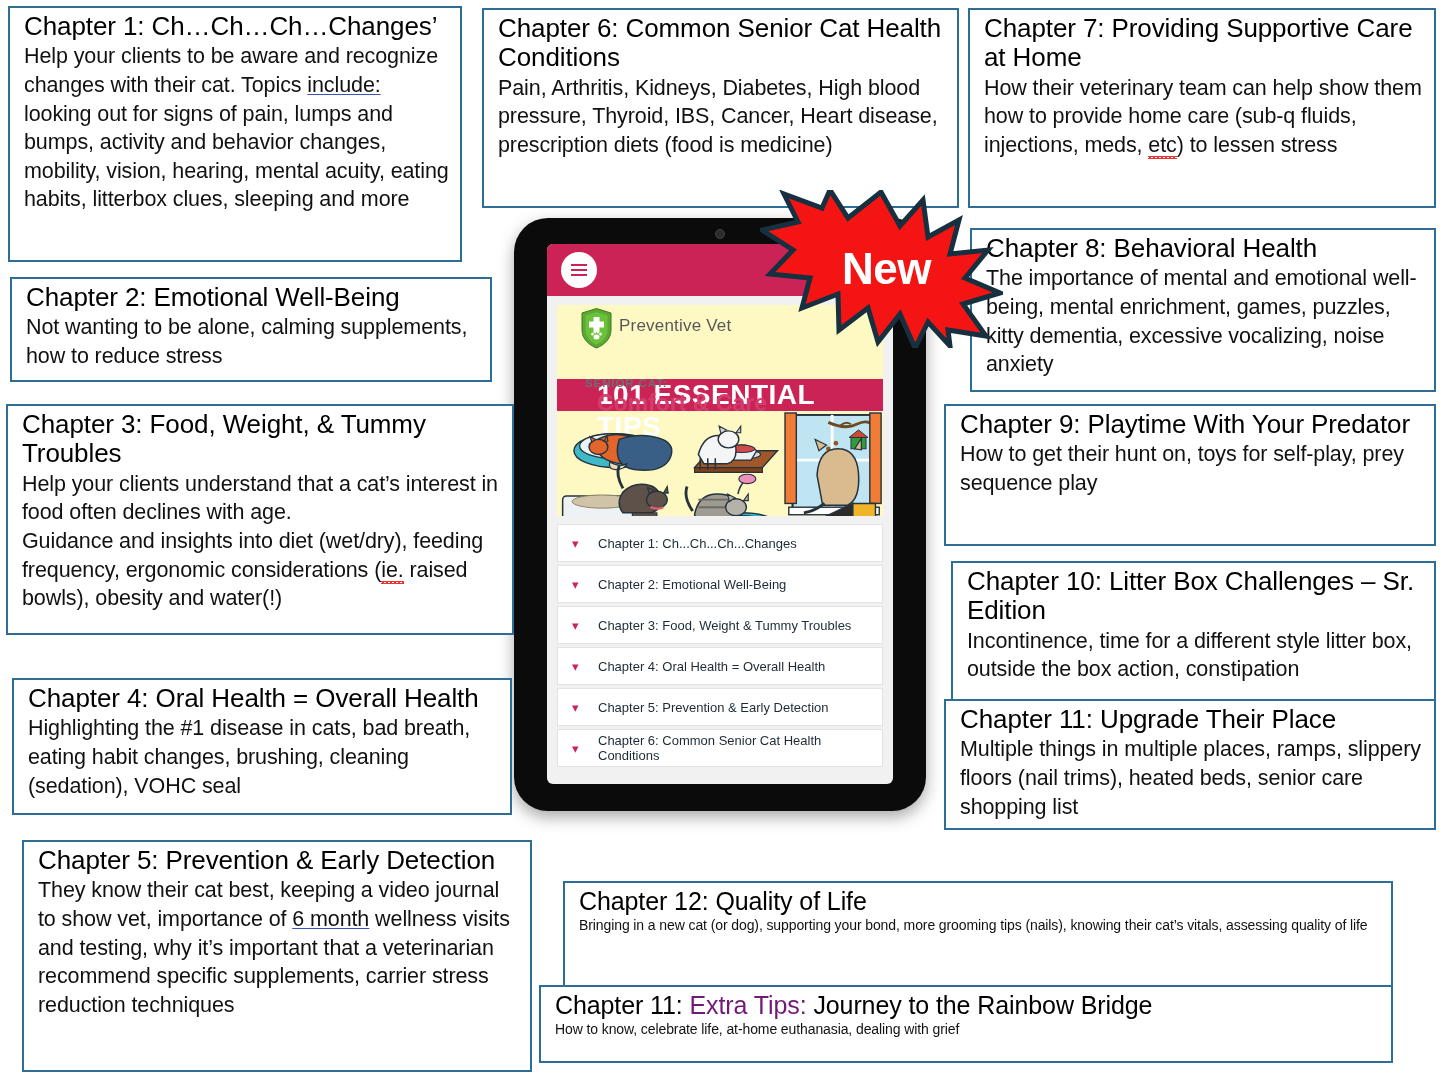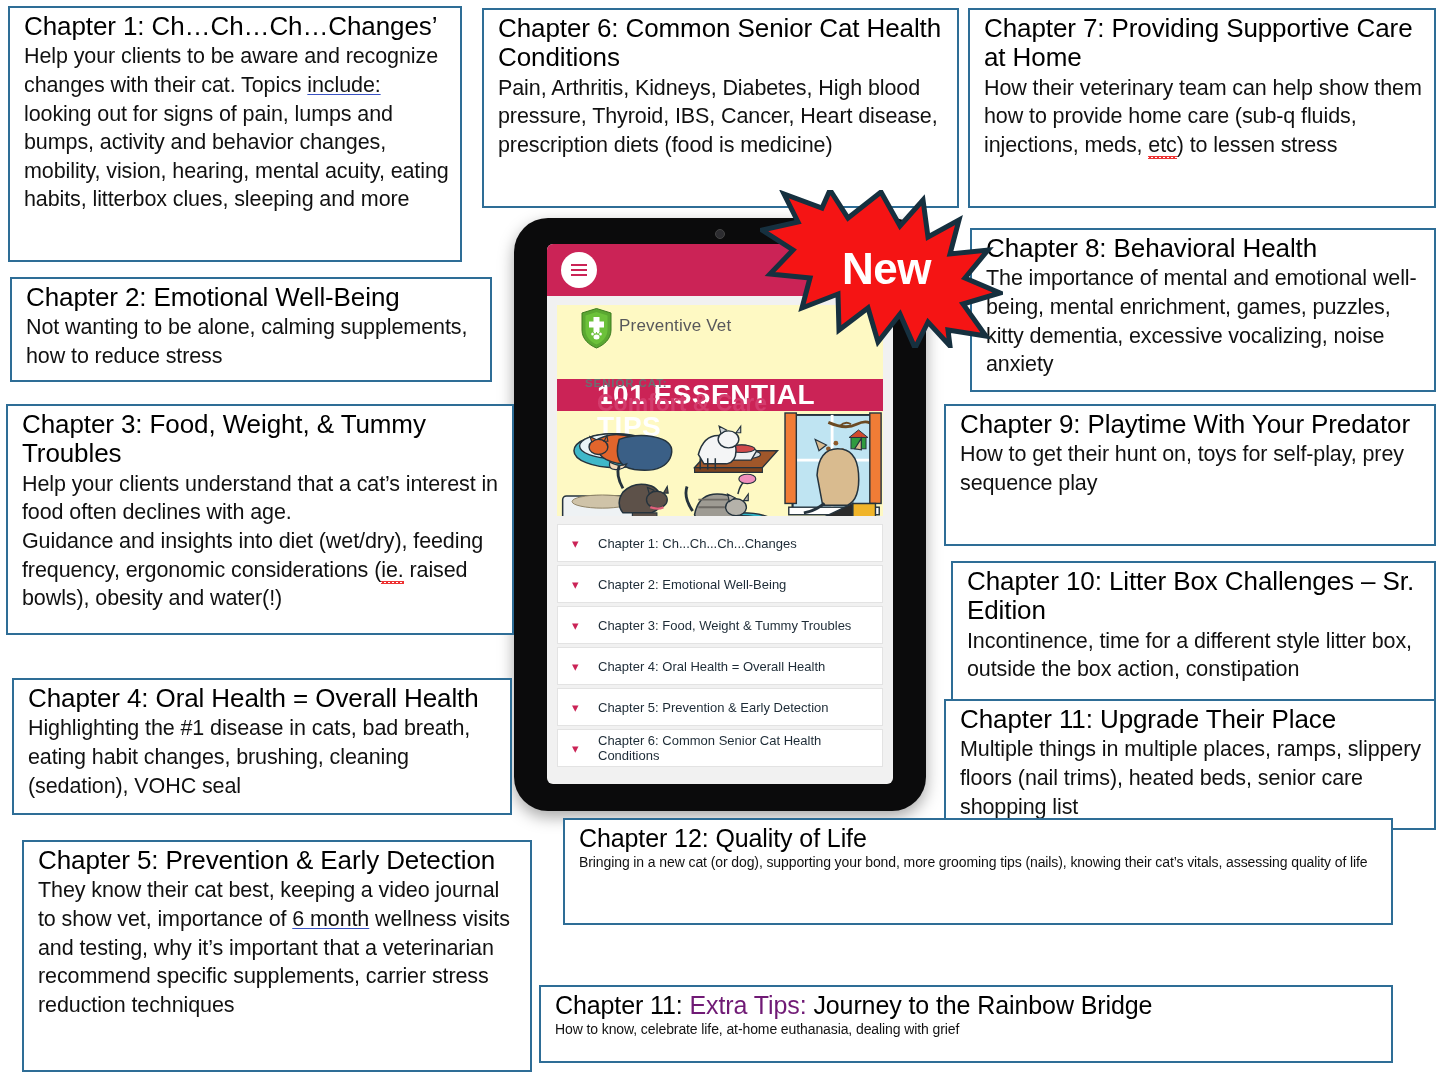--- a/index.html
+++ b/index.html
@@ -287,21 +287,21 @@
   <div class="box" style="left:951px; top:549px; width:485px; height:142px;margin-top:12px;">
     <div class="title">Chapter 10: Litter Box Challenges – Sr. Edition</div>
     <div class="body">Incontinence, time for a different style litter box, outside the box action, constipation</div>
   </div>
 
   <div class="box" style="left:944px; top:699px; width:492px; height:131px;">
     <div class="title">Chapter 11: Upgrade Their Place</div>
     <div class="body">Multiple things in multiple places, ramps, slippery floors (nail trims), heated beds, senior care shopping list</div>
   </div>
 
-  <div class="box narrowtext" style="left:563px; top:818px; width:830px; height:107px;">
+  <div class="box narrowtext" style="left:563px; top:881px; width:830px; height:107px;">
     <div class="title">Chapter 12: Quality of Life</div>
     <div class="body">Bringing in a new cat (or dog), supporting your bond, more grooming tips (nails), knowing their cat’s vitals, assessing quality of life</div>
   </div>
 
   <div class="box narrowtext" style="left:539px; top:985px; width:854px; height:78px;">
     <div class="title"><span>Chapter 11: </span><span class="redtext">Extra Tips:</span><span> Journey to the Rainbow Bridge</span></div>
     <div class="body">How to know, celebrate life, at-home euthanasia, dealing with grief</div>
   </div>
 
   <div id="tablet">

